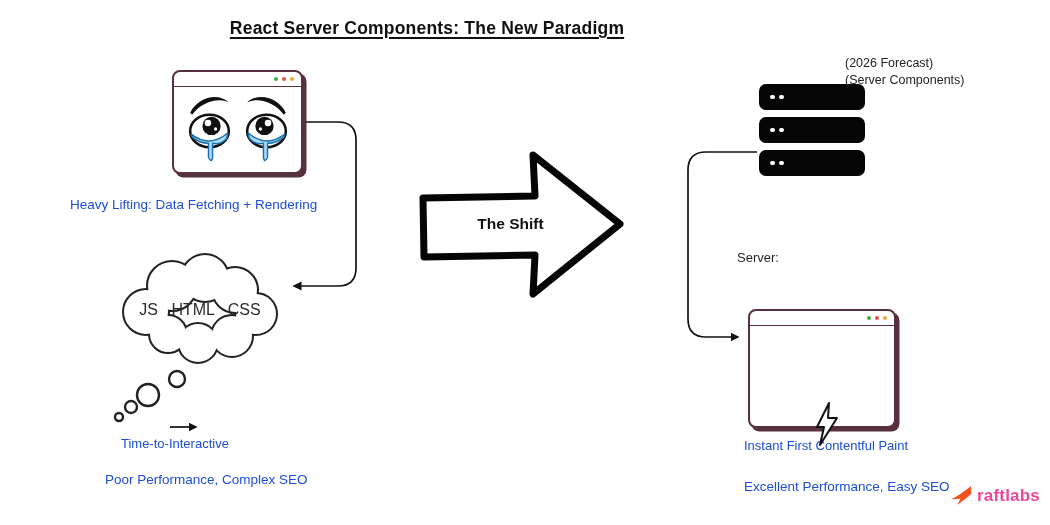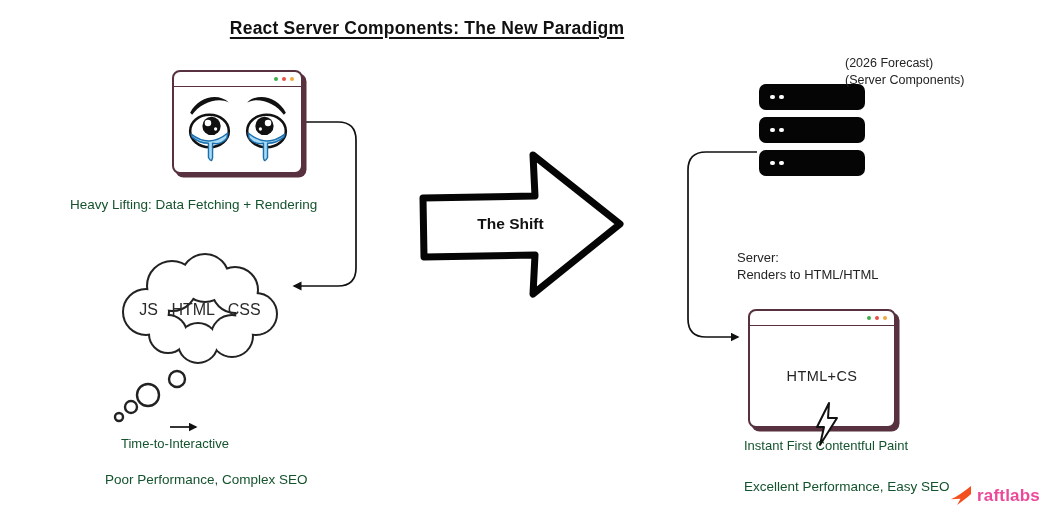--- a/index.html
+++ b/index.html
@@ -1,21 +1,21 @@
 <!DOCTYPE html>
 <html><head>
 <meta charset="utf-8">
 <style>
   html,body{margin:0;padding:0;background:#fff;}
   #canvas{
     position:relative;width:1050px;height:525px;background:#ffffff;
     font-family:"Liberation Sans", sans-serif;color:#242424;overflow:hidden;
   }
   .abs{position:absolute;}
-  .lbl{font-size:13.5px;color:#14532d;white-space:nowrap;}
+  .lbl{font-size:13.5px;color:#1d4ed8;white-space:nowrap;}
   .center{text-align:left;}
   
   #title{
     top:18px;left:0;width:854px;text-align:center;
     font-size:17.5px;font-weight:bold;color:#111;
     text-decoration:underline;text-decoration-thickness:2px;text-underline-offset:3px;
     letter-spacing:.2px;
   }
   
   .browser{
@@ -148,31 +148,27 @@
     </div>
   </div>
 
   <div class="abs center" style="left:845px;top:55px;width:180px;font-size:12.5px;line-height:17px;">
     <div>(2026 Forecast)</div>
     <div>(Server Components)</div>
   </div>
 
   <div class="abs center" style="left:737px;top:249px;width:170px;font-size:13px;line-height:17px;">
     <div>Server:</div>
-    <div>Renders to HTML/HTML</div>
   </div>
 
   <div class="browser abs" style="left:748px;top:309px;width:148px;height:119px;">
     <div class="browser-bar">
       <span class="tl-dot dot-green"></span>
       <span class="tl-dot dot-red"></span>
       <span class="tl-dot dot-orange"></span>
-    </div>
-    <div class="browser-content">
-      <span id="html-cs">HTML+CS</span>
     </div>
   </div>
 
   <svg class="abs" style="left:813px;top:401px;z-index:5;" width="28" height="46" viewBox="0 0 28 46">
     <path d="M16,2 L4,26 L11,26 L7,44 L24,17 L15,17 Z" fill="#fff" stroke="#111" stroke-width="2" stroke-linejoin="round"></path>
   </svg>
 
   <div class="lbl abs" style="left:744px;top:438px;font-size:13px;">Instant First Contentful Paint</div>
   <div class="lbl abs" style="left:744px;top:479px;">Excellent Performance, Easy SEO</div>
 

